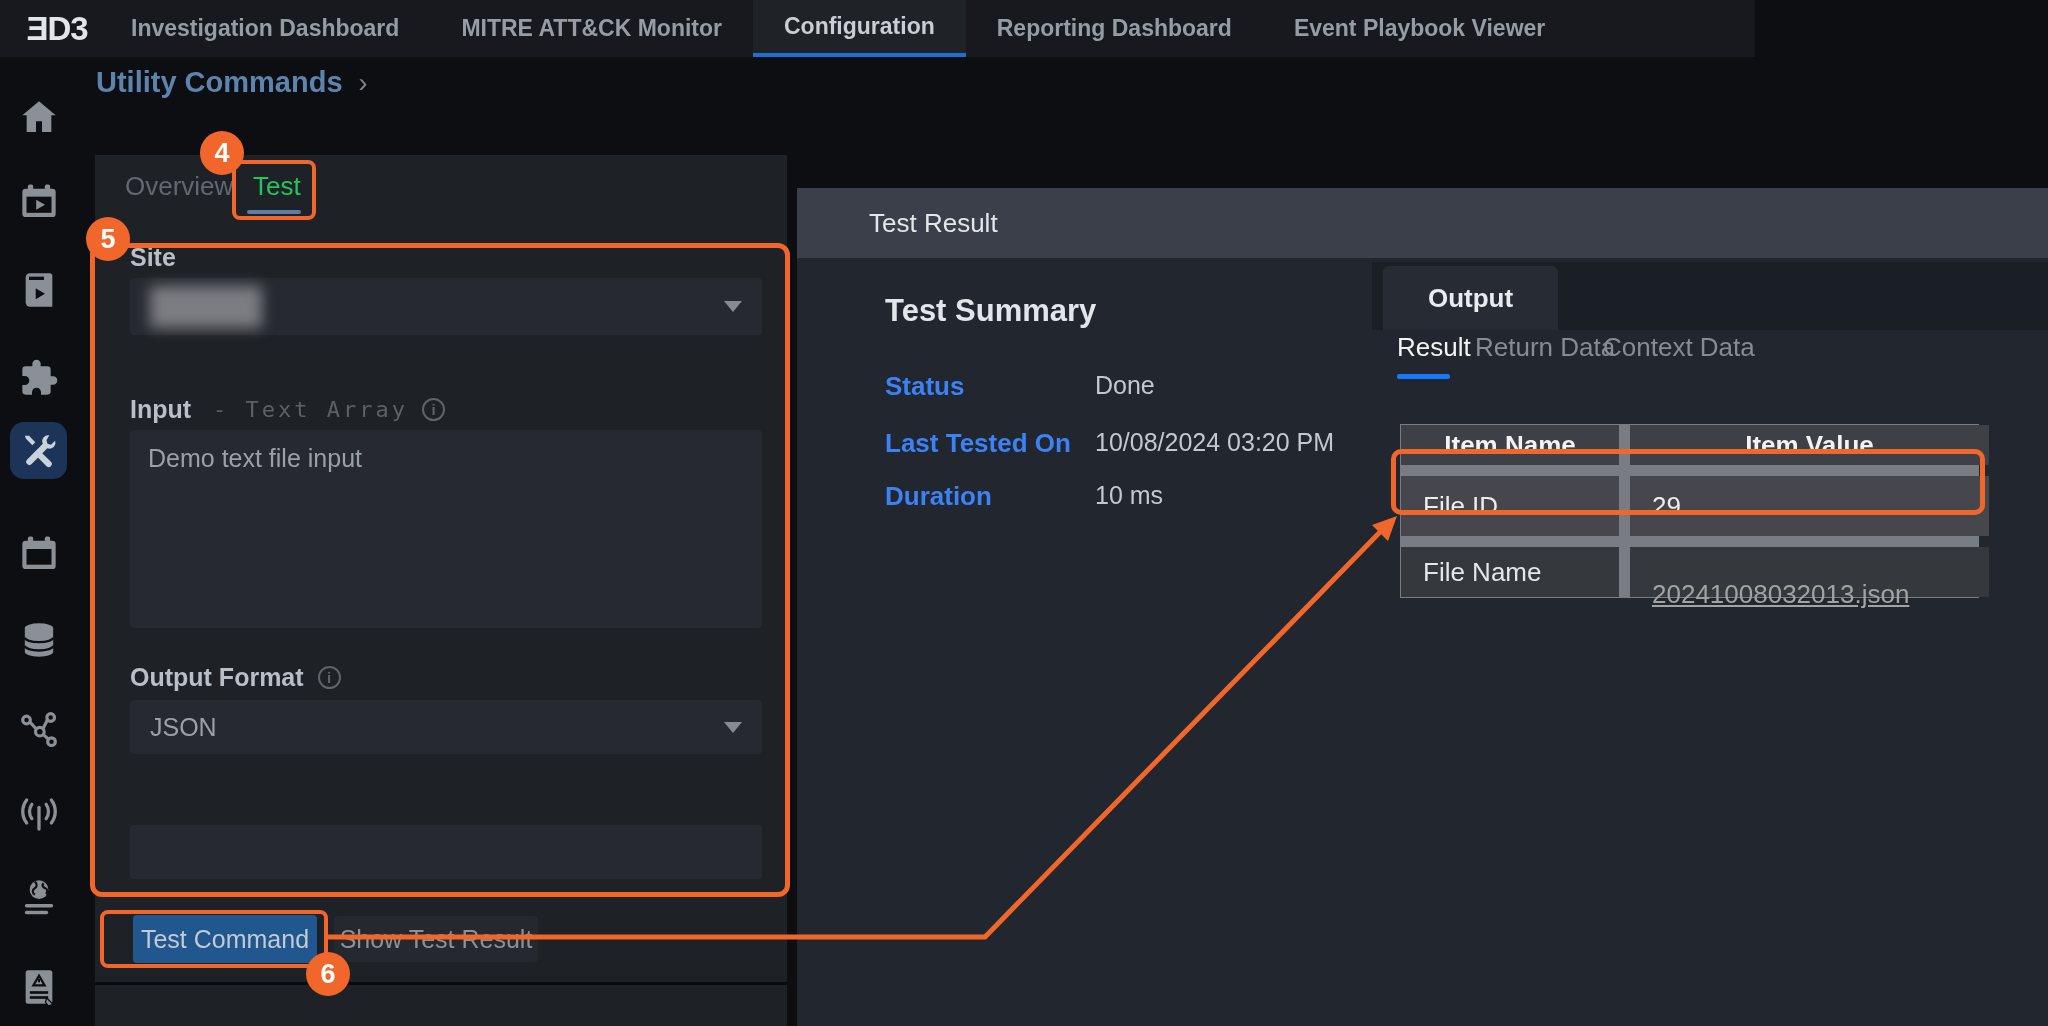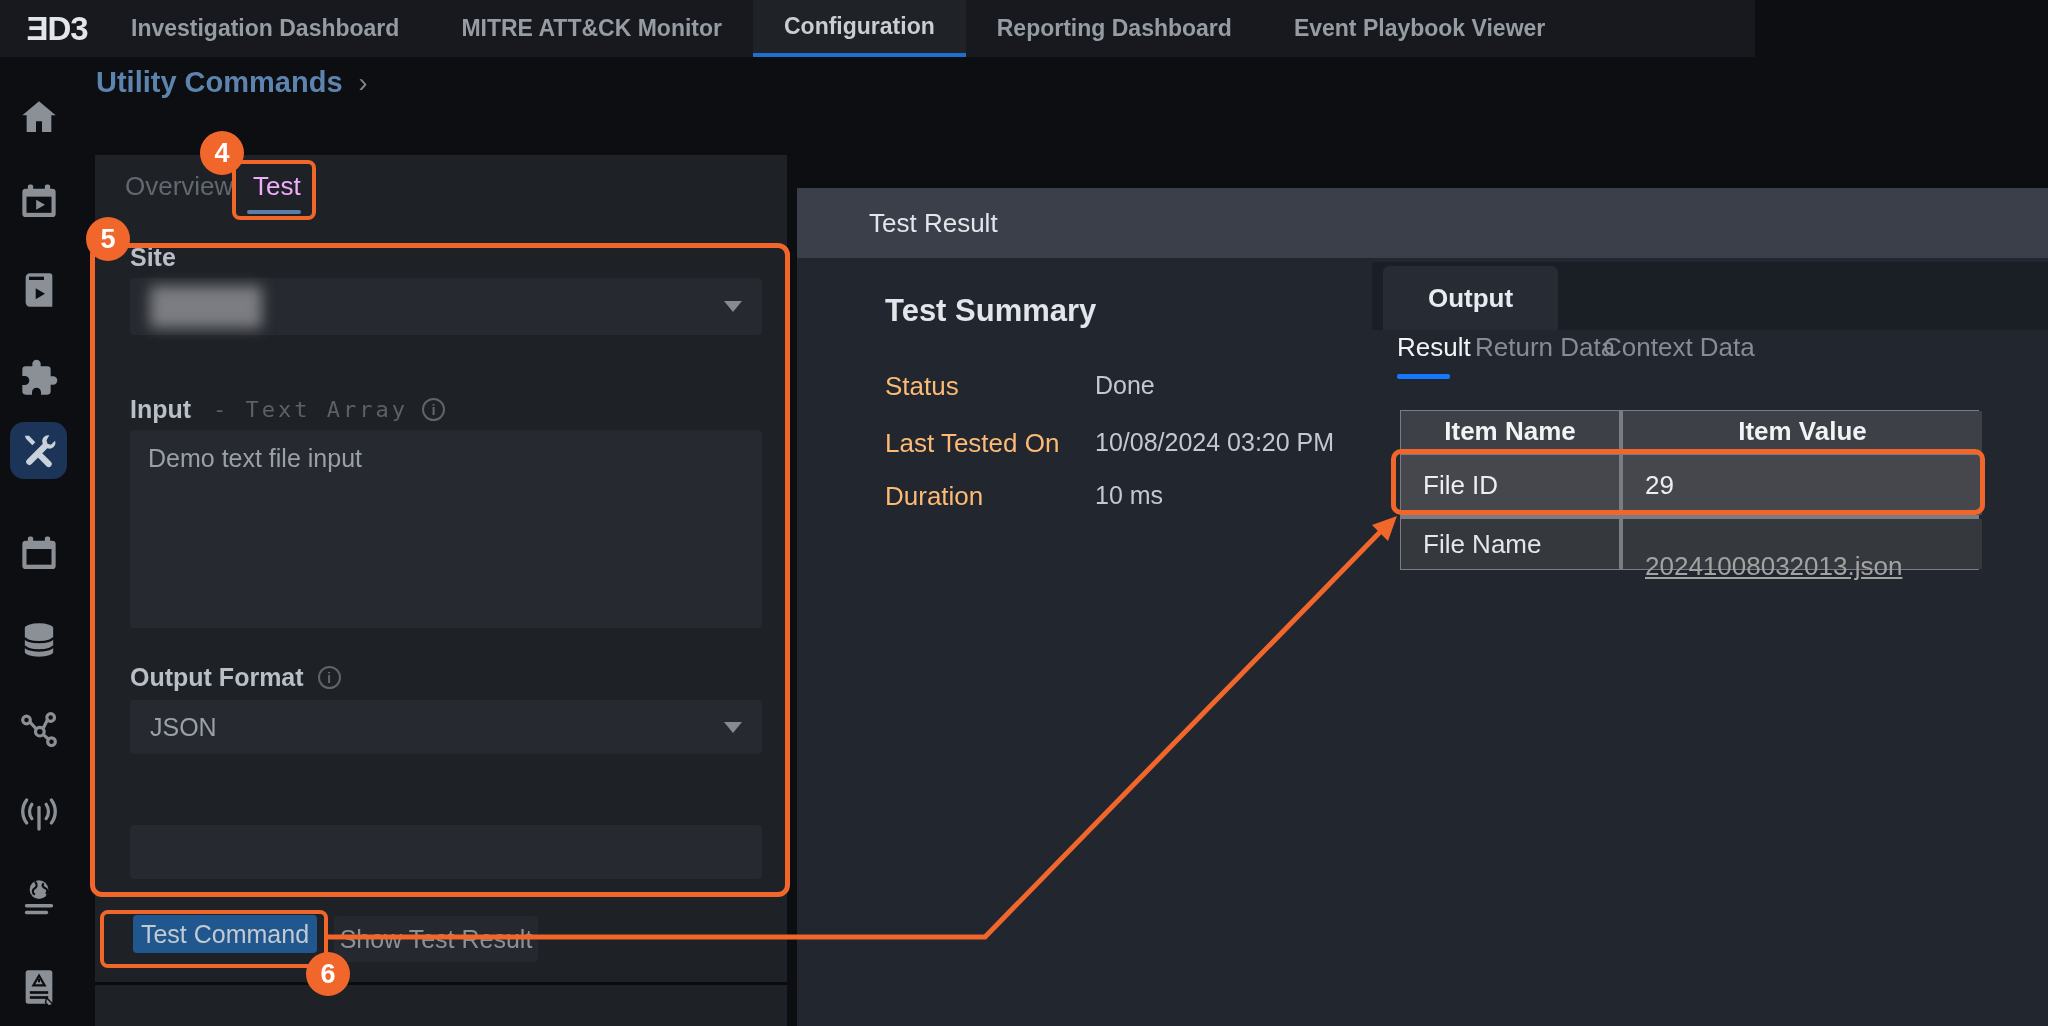--- a/index.html
+++ b/index.html
@@ -32,65 +32,65 @@
     display:flex; align-items:center; justify-content:center; cursor:pointer; z-index:5; }
   .rail-icon svg { width:40px; height:40px; }
   .rail-active-bg { position:absolute; left:10px; top:422px; width:57px; height:57px;
     background:#1c3458; border-radius:14px; z-index:4; }
 
   
   .form-panel { position:absolute; left:95px; top:155px; width:692px; height:871px;
     background:#1e2126; z-index:3; }
   .tab { position:absolute; font-size:26px; cursor:pointer; }
   .tab-overview { left:30px; top:16px; color:#62686f; }
-  .tab-test { left:158px; top:16px; color:#f0abfc; }
+  .tab-test { left:158px; top:16px; color:#22c55e; }
   .tab-test-underline { position:absolute; left:152px; top:55px; width:54px; height:4px;
     background:#5c7ea6; border-radius:2px; }
   .field-label { position:absolute; left:35px; font-size:25px; font-weight:700; color:#b9bfc6;
     display:flex; align-items:center; gap:14px; }
   .type-note { font-family:"DejaVu Sans Mono", monospace; font-size:22px; font-weight:400;
     color:#5c6167; letter-spacing:3px; margin-left:8px; }
   .info { display:inline-block; width:23px; height:23px; border:2px solid #5f646b; border-radius:50%;
     color:#5f646b; font-size:15px; line-height:19px; text-align:center; font-weight:700; cursor:pointer; }
   .info::after { content:"i"; }
   .fld { position:absolute; left:35px; width:632px; background:#26292f; border:none;
     border-radius:4px; color:#9aa0a7; font-size:25px; font-family:"Liberation Sans",sans-serif; }
   .select { display:flex; align-items:center; padding:0 20px; cursor:pointer; }
   .caret { margin-left:auto; width:0; height:0; border-left:9px solid transparent;
     border-right:9px solid transparent; border-top:11px solid #868b92; }
   .blur-blob { width:112px; height:42px; background:#7b7d82; filter:blur(7px); border-radius:2px; }
   textarea.fld { resize:none; padding:14px 18px; outline:none; }
   input.fld { padding:0 18px; outline:none; }
   .btn { position:absolute; border:none; border-radius:4px; font-size:25px;
     font-family:"Liberation Sans",sans-serif; cursor:pointer; }
-  .btn-primary { left:38px; top:760px; width:184px; height:38px; background:#20578f; color:#c3cad1; }
+  .btn-primary { left:38px; top:760px; width:184px; height:48px; background:#20578f; color:#c3cad1; }
   .btn-secondary { left:239px; top:761px; width:204px; height:46px; background:#25282e; color:#8b9199; }
   .panel-divider { position:absolute; left:0; top:827px; width:692px; height:3px; background:#0a0b0d; }
 
   
   .result-panel { position:absolute; left:797px; top:188px; width:1251px; height:838px;
     background:#22262e; z-index:3; }
   .result-header { position:absolute; left:0; top:0; width:1251px; height:70px; background:#3a3f4a;
     display:flex; align-items:center; padding-left:72px; font-size:26px; color:#e3e6ea; }
   .summary-heading { position:absolute; left:88px; top:105px; font-size:31px; font-weight:700; color:#e2e6ea; }
   .sum-row { position:absolute; left:88px; width:480px; display:flex; }
-  .sum-label { width:210px; font-size:26px; font-weight:400; color:#fdba74; }
+  .sum-label { width:210px; font-size:26px; font-weight:700; color:#3b82f6; }
   .sum-value { font-size:25px; color:#c3c8cf; }
   .tabstrip { position:absolute; left:575px; top:74px; width:676px; height:68px; background:#1a1e25; }
   .output-tab { position:absolute; left:586px; top:78px; width:175px; height:64px; background:#262b34;
     border-radius:6px 6px 0 0; display:flex; align-items:center; justify-content:center;
     font-size:26px; font-weight:700; color:#e8ebef; cursor:pointer; }
   .subtab { position:absolute; top:144px; font-size:26px; color:#868c94; cursor:pointer; }
   .subtab.active { color:#f2f4f6; }
   .subtab-underline { position:absolute; left:600px; top:186px; width:53px; height:5px;
     background:#1677ff; border-radius:2px; }
 
   
-  .rtable { position:absolute; left:603px; top:222px; width:579px;
-    display:grid; grid-template-columns:218px 359px; gap:4px;
+  .rtable { position:absolute; left:603px; top:236px; width:579px;
+    display:grid; grid-template-columns:218px 359px; gap:11px;
     background:#797d83; border:1px solid #797d83; }
   .rt-cell { display:flex; align-items:center; font-size:26px; }
   .rt-head { height:40px; justify-content:center; font-weight:700; color:#f2f3f5; background:#3d4046; }
   .rt-r1 { height:60px; padding-left:22px; color:#eceef1; background:#45474c; }
   .rt-r2 { height:50px; padding-left:22px; color:#e4e7ea; background:#35383d; }
   .rt-link { color:#a3a3a3; text-decoration:underline; cursor:pointer;margin-top:44px; }
   .ann-circle { position:absolute; width:44px; height:44px; border-radius:50%;
     display:flex; align-items:center; justify-content:center;
     font-size:27px; font-weight:700; color:#ffffff; z-index:55; }
   .ann-box { position:absolute; border-style:solid; background:transparent; z-index:50; }

